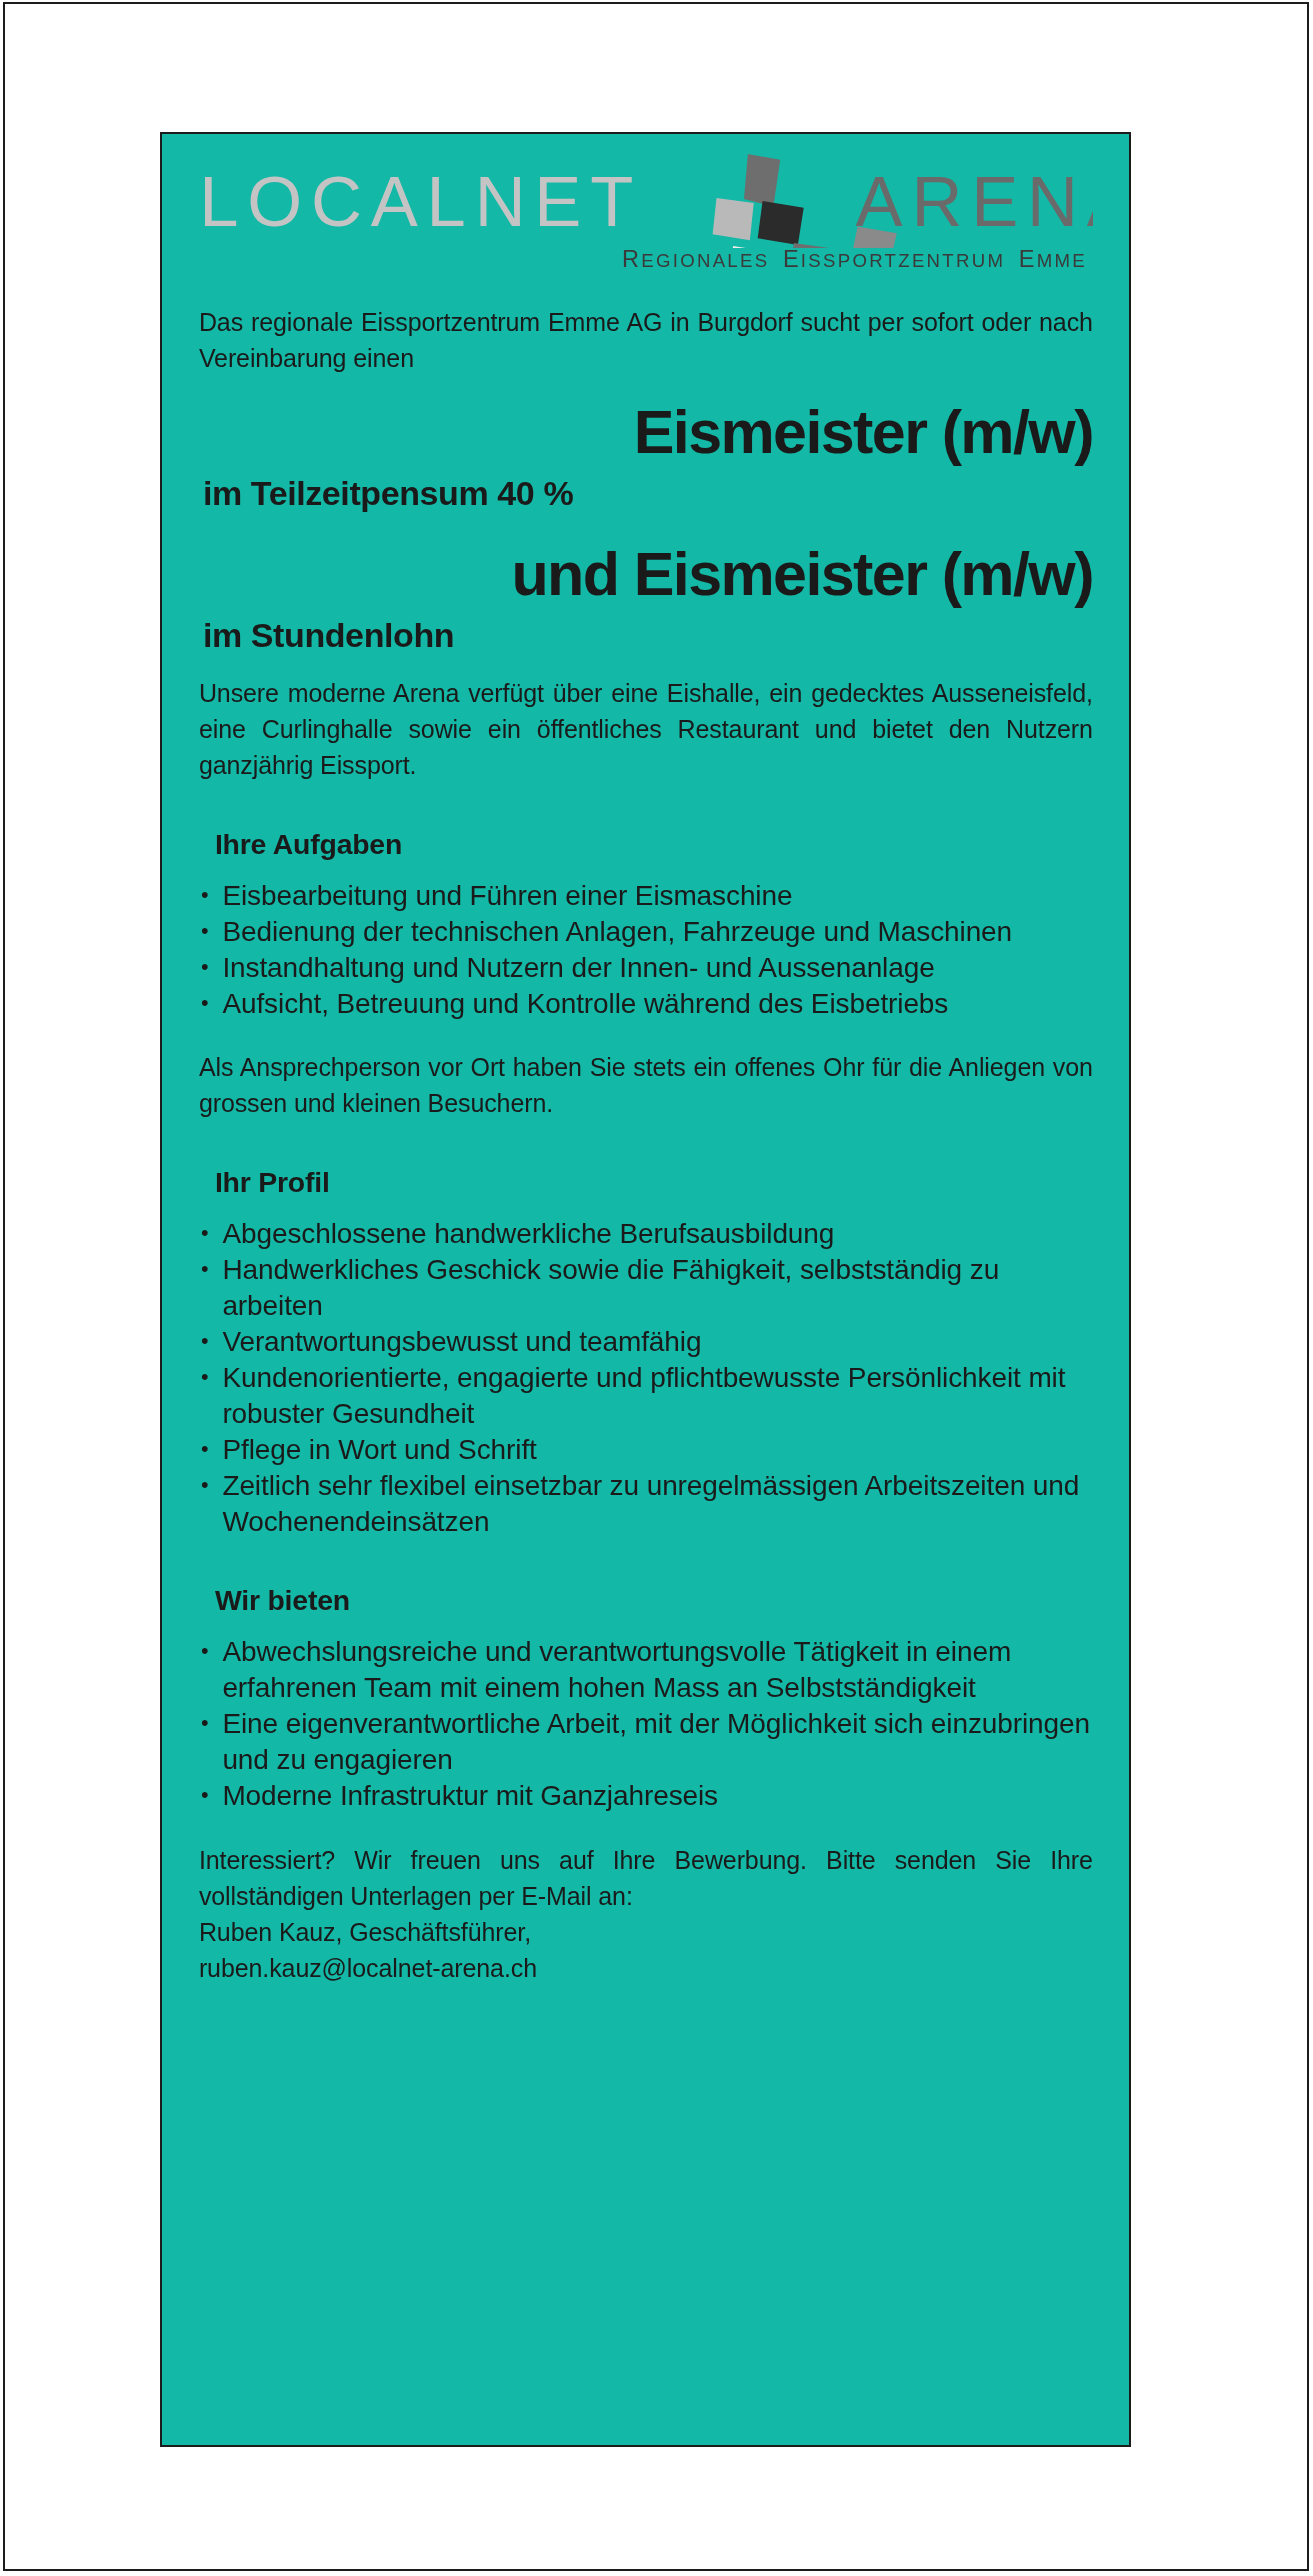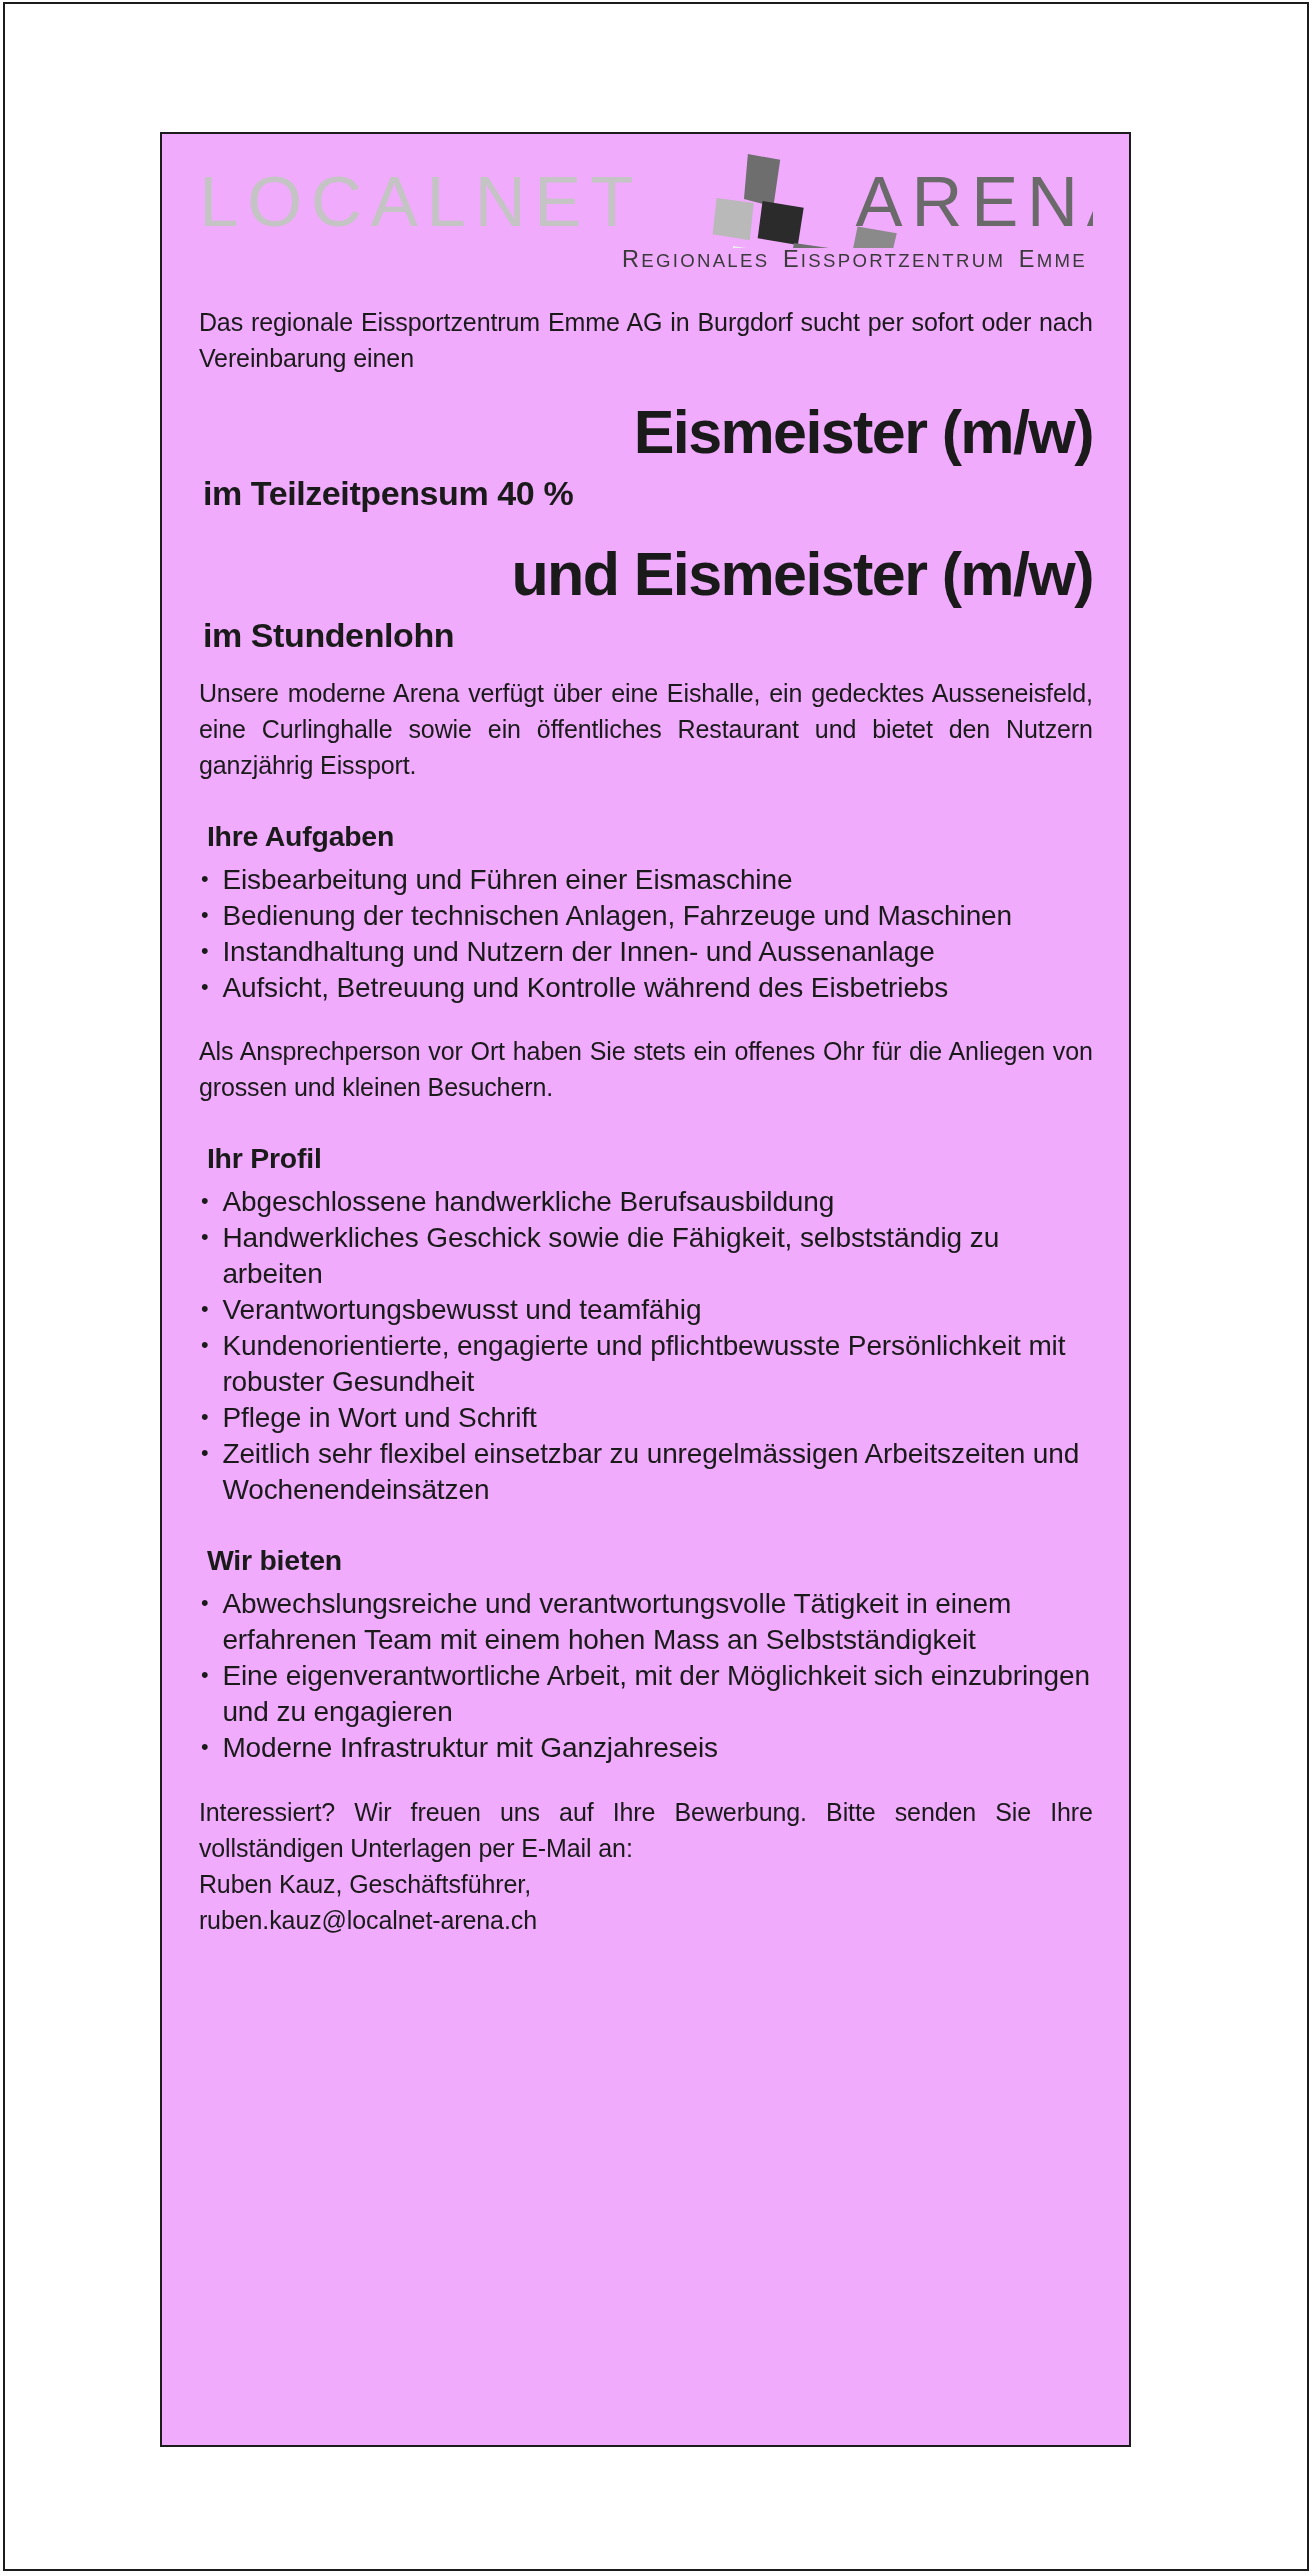--- a/index.html
+++ b/index.html
@@ -30,21 +30,21 @@
 
   
   .ad-box {
     position: absolute;
     left: 155px;
     top: 128px;
     width: 971px;
     height: 2315px;
     border: 2.9px solid #1c1c1c;
     box-sizing: border-box;
-    background: #f0abfc;
+    background: #14b8a6;
     overflow: hidden;
   }
 
   .ad-inner {
     position: absolute;
     left: 37px;
     top: 17.7px;
     width: 894px;
   }
 
@@ -96,21 +96,21 @@
   }
   h2.subhead {
     margin: 4px;
     font-weight: bold;
     font-size: 34px;
     line-height: 44px;
     letter-spacing: -0.4px;
     color: #1a1a1a;
   }
   h3.sec-title {
-    margin: 8px;
+    margin: 16px;
     font-weight: bold;
     font-size: 28.4px;
     line-height: 35px;
     letter-spacing: -0.2px;
     color: #1a1a1a;
   }
 
   ul.bullets {
     margin: 0;
     padding: 0;

